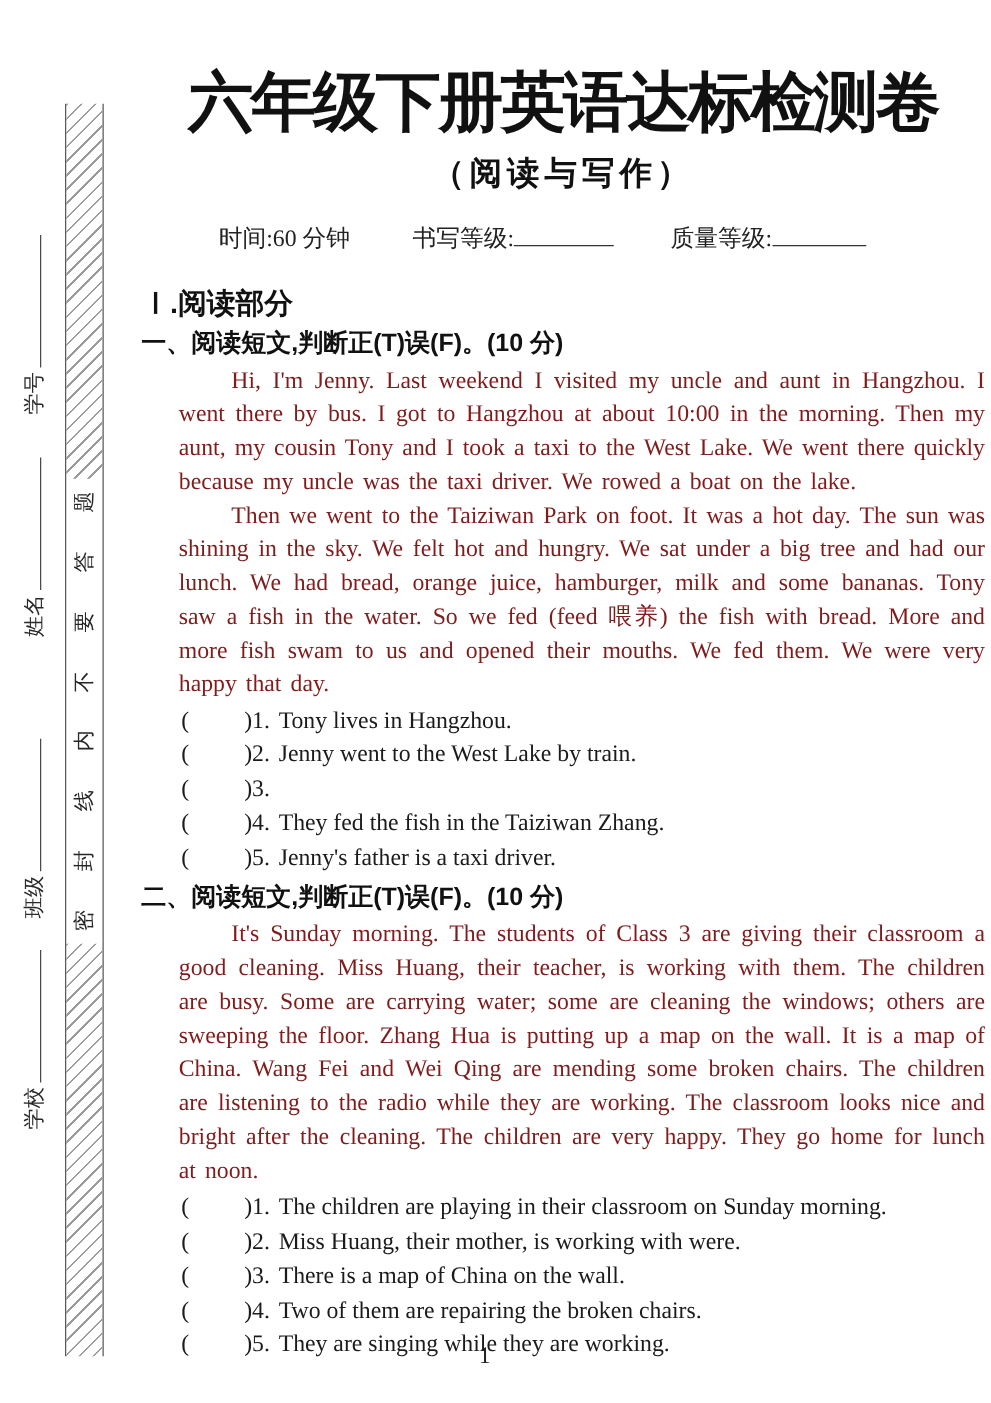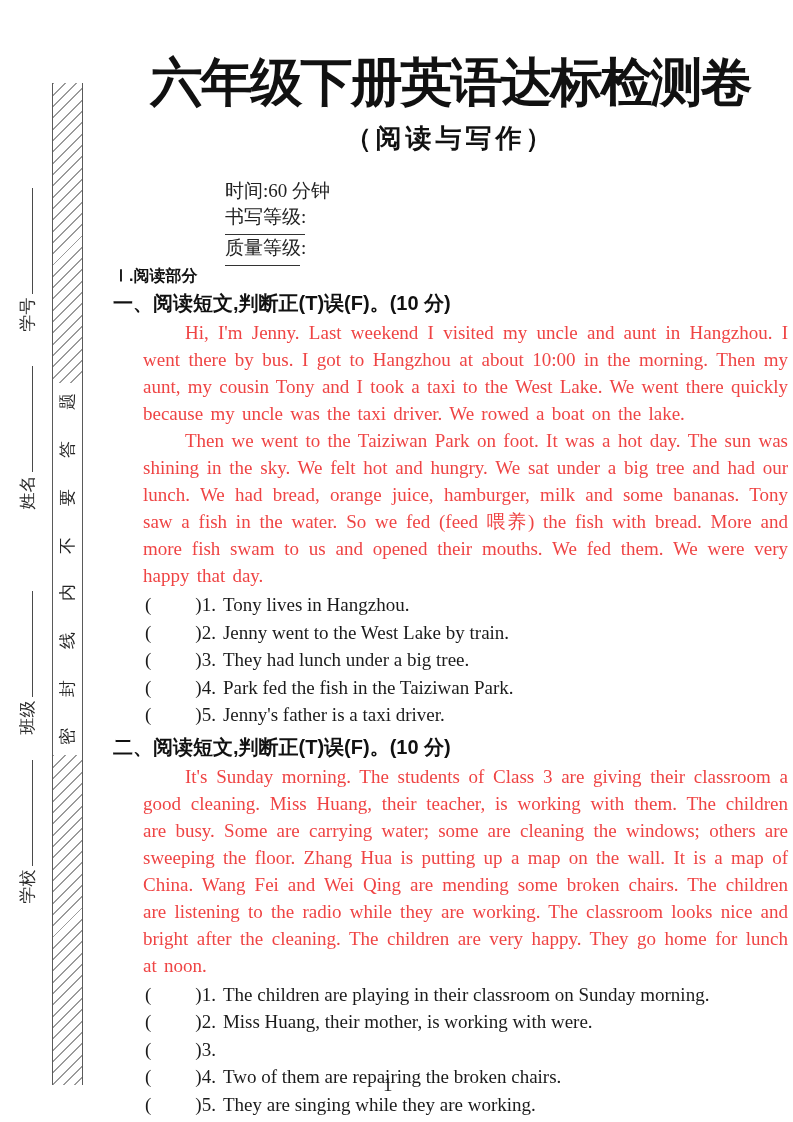--- a/index.html
+++ b/index.html
@@ -92,57 +92,57 @@
     font-size: 26px;
     letter-spacing: 4px;
     color: #111;
   }
   .info-line {
     display: flex;
     align-items: baseline;
     margin: 22px 0 0 62px;
     font-size: 19px;
     color: #222;
-    flex-direction: column;
   }
   .info-item { white-space: nowrap; }
   .gap1 { margin-left: 50px; }
   .gap2 { margin-left: 45px; }
   .blank-line {
     display: inline-block;
     height: 4px;
     border-bottom: 1.2px solid #333;
   }
   .blank-w { width: 80px; }
   .blank-q { width: 75px; }
 
   .sec-heading {
+    margin-top: 25px;
     font-family: "Liberation Sans", sans-serif;
     font-weight: bold;
-    font-size: 16px;
+    font-size: 23px;
     color: #111;
     line-height: 1.2;
   }
   .part-heading {
     margin-top: 5px;
     font-family: Liberation Sans, sans-serif;
     font-weight: bold;
     font-size: 20px;
     color: #111;
     line-height: 1.35;
   }
   .passage {
     margin: 2px 0 0 30px;
     width: 645px;
     font-size: 19px;
     line-height: 27px;
     text-align: justify;
     text-indent: 42px;
     word-spacing: 2.5px;
-    color: #ef4444;
+    color: #7f1d1d;
   }
   .q-block { margin-top: 2px; }
   .q-row {
     display: flex;
     align-items: baseline;
     margin-left: 32px;
     font-size: 19px;
     line-height: 27.5px;
     color: #1b1b1b;
   }
@@ -227,28 +227,27 @@
           <span class="q-gap"></span>
           <span>)</span>
           <span class="q-num">2.</span>
           <span class="q-text">Jenny went to the West Lake by train.</span>
       </div>
       <div class="q-row">
         <span>(</span>
           <span class="q-gap"></span>
           <span>)</span>
           <span class="q-num">3.</span>
-          <span class="q-text">They had lunch under a big tree.</span>
       </div>
       <div class="q-row">
         <span>(</span>
           <span class="q-gap"></span>
           <span>)</span>
           <span class="q-num">4.</span>
-          <span class="q-text">Park fed the fish in the Taiziwan Park.</span>
+          <span class="q-text">They fed the fish in the Taiziwan Zhang.</span>
       </div>
       <div class="q-row">
         <span>(</span>
           <span class="q-gap"></span>
           <span>)</span>
           <span class="q-num">5.</span>
           <span class="q-text">Jenny's father is a taxi driver.</span>
       </div>
     </div>
 
@@ -268,20 +267,21 @@
           <span class="q-gap"></span>
           <span>)</span>
           <span class="q-num">2.</span>
           <span class="q-text">Miss Huang, their mother, is working with were.</span>
       </div>
       <div class="q-row">
         <span>(</span>
           <span class="q-gap"></span>
           <span>)</span>
           <span class="q-num">3.</span>
+          <span class="q-text">There is a map of China on the wall.</span>
       </div>
       <div class="q-row">
         <span>(</span>
           <span class="q-gap"></span>
           <span>)</span>
           <span class="q-num">4.</span>
           <span class="q-text">Two of them are repairing the broken chairs.</span>
       </div>
       <div class="q-row">
         <span>(</span>

